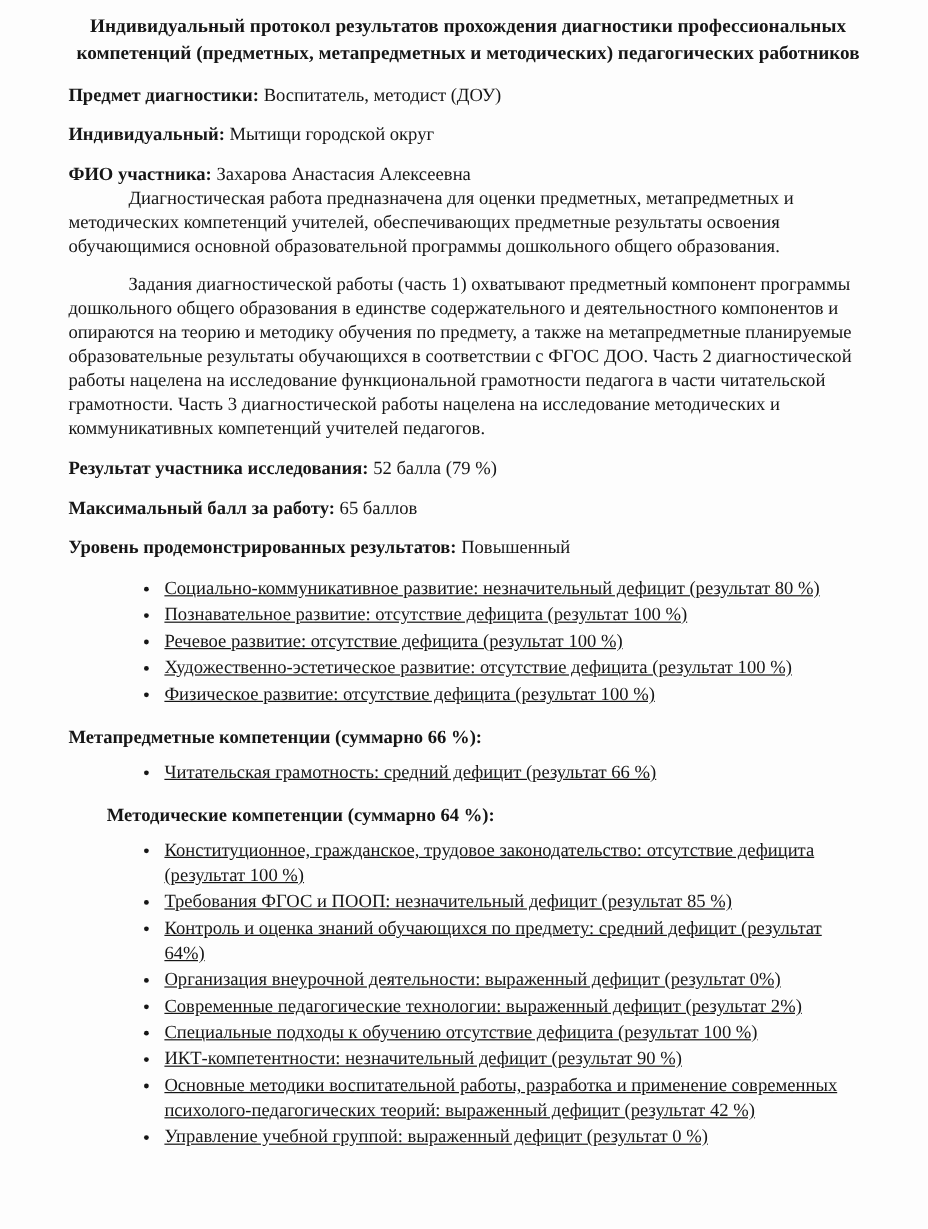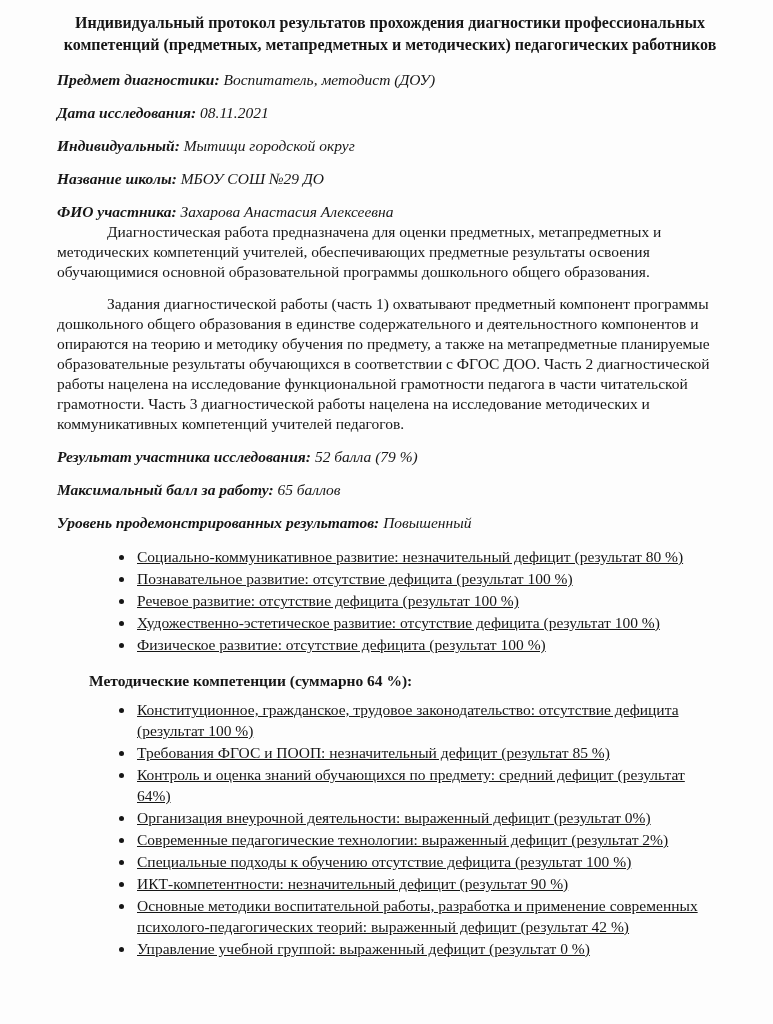--- a/index.html
+++ b/index.html
@@ -19,21 +19,20 @@
     font-weight: bold;
     font-size: 16px;
     line-height: 22px;
     text-align: center;
     margin: 2px 0 14px;
     padding: 0 6px;
   }
   .field {
     margin: 0 0 13px;
     line-height: 20px;
-    font-style: italic;
   }
   .b { font-weight: bold; }
   .para {
     margin: 0;
     line-height: 20px;
     text-indent: 50px;
   }
   .para-gap { margin-top: 12px; }
   .results-gap { margin-top: 13px; }
   .section-heading {
@@ -56,25 +55,23 @@
 </style>
 </head>
 <body>
 
 <div class="page">
 
   <div class="title">Индивидуальный протокол результатов прохождения диагностики профессиональных компетенций (предметных, метапредметных и методических) педагогических работников</div>
 
   <p class="field"><span class="b">Предмет диагностики:</span> <span>Воспитатель, методист (ДОУ)</span></p>
 
-  <p class="field"><span class="b">Дата исследования:</span> <span>08.11.2021</span></p>
 
   <p class="field"><span class="b">Индивидуальный:</span> <span>Мытищи городской округ</span></p>
 
-  <p class="field"><span class="b">Название школы:</span> <span>МБОУ СОШ №29 ДО</span></p>
 
   <p class="field" style="margin-bottom:0;"><span class="b">ФИО участника:</span> <span>Захарова Анастасия Алексеевна</span></p>
 
   <p class="para">Диагностическая работа предназначена для оценки предметных, метапредметных и методических компетенций учителей, обеспечивающих предметные результаты освоения обучающимися основной образовательной программы дошкольного общего образования.</p>
 
   <p class="para para-gap">Задания диагностической работы (часть 1) охватывают предметный компонент программы дошкольного общего образования в единстве содержательного и деятельностного компонентов и опираются на теорию и методику обучения по предмету, а также на метапредметные планируемые образовательные результаты обучающихся в соответствии с ФГОС ДОО. Часть 2 диагностической работы нацелена на исследование функциональной грамотности педагога в части читательской грамотности. Часть 3 диагностической работы нацелена на исследование методических и коммуникативных компетенций учителей педагогов.</p>
 
   <p class="field results-gap"><span class="b">Результат участника исследования:</span> <span>52 балла (79 %)</span></p>
 
   <p class="field"><span class="b">Максимальный балл за работу:</span> <span>65 баллов</span></p>
@@ -84,20 +81,26 @@
   <div class="section">
     <ul class="bullets">
       <li>Социально-коммуникативное развитие: незначительный дефицит (результат 80 %)</li>
       <li>Познавательное развитие: отсутствие дефицита (результат 100 %)</li>
       <li>Речевое развитие: отсутствие дефицита (результат 100 %)</li>
       <li>Художественно-эстетическое развитие: отсутствие дефицита (результат 100 %)</li>
       <li>Физическое развитие: отсутствие дефицита (результат 100 %)</li>
     </ul>
   </div>
 
+  <div class="section">
+    <div class="section-heading" style="margin-top:16px;">Метапредметные компетенции (суммарно 66 %):</div>
+    <ul class="bullets">
+      <li>Читательская грамотность: средний дефицит (результат 66 %)</li>
+    </ul>
+  </div>
 
   <div class="section">
     <div class="section-heading" style="margin-top:16px;margin-left:32px;">Методические компетенции (суммарно 64 %):</div>
     <ul class="bullets">
       <li>Конституционное, гражданское, трудовое законодательство: отсутствие дефицита (результат 100 %)</li>
       <li>Требования ФГОС и ПООП: незначительный дефицит (результат 85 %)</li>
       <li>Контроль и оценка знаний обучающихся по предмету: средний дефицит (результат 64%)</li>
       <li>Организация внеурочной деятельности: выраженный дефицит (результат 0%)</li>
       <li>Современные педагогические технологии: выраженный дефицит (результат 2%)</li>
       <li>Специальные подходы к обучению отсутствие дефицита (результат 100 %)</li>

